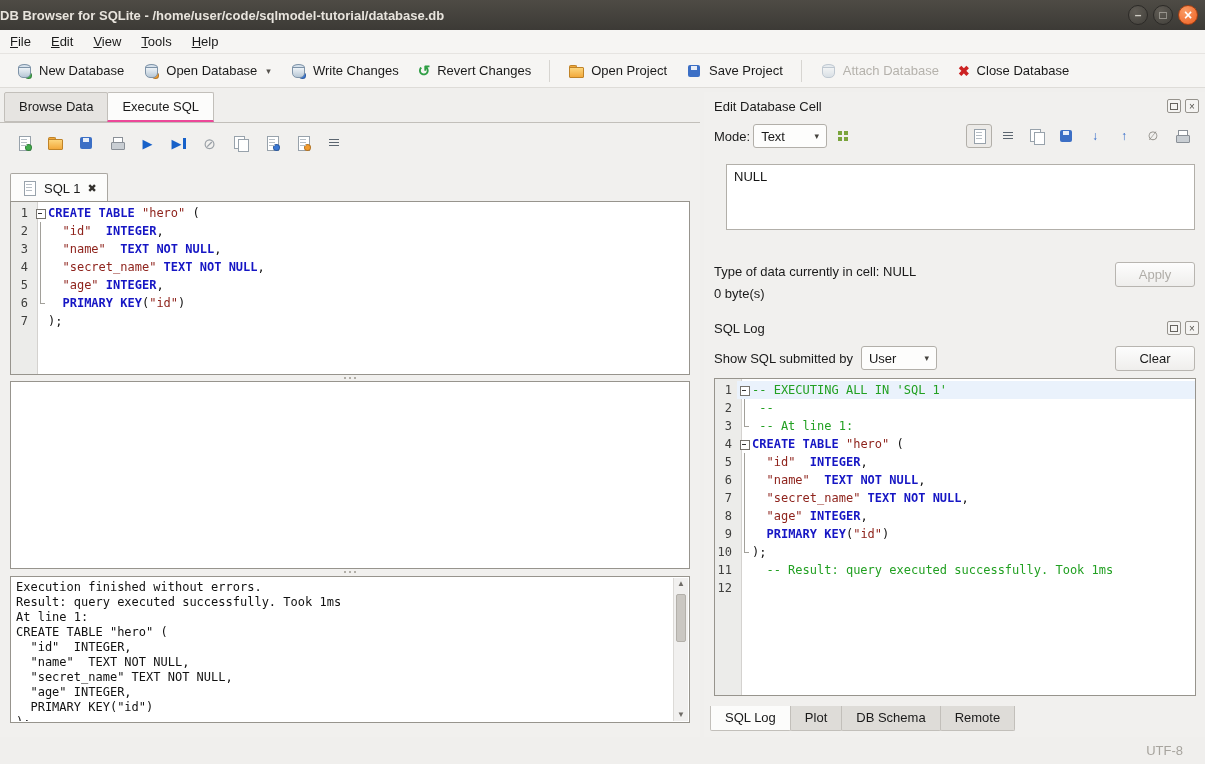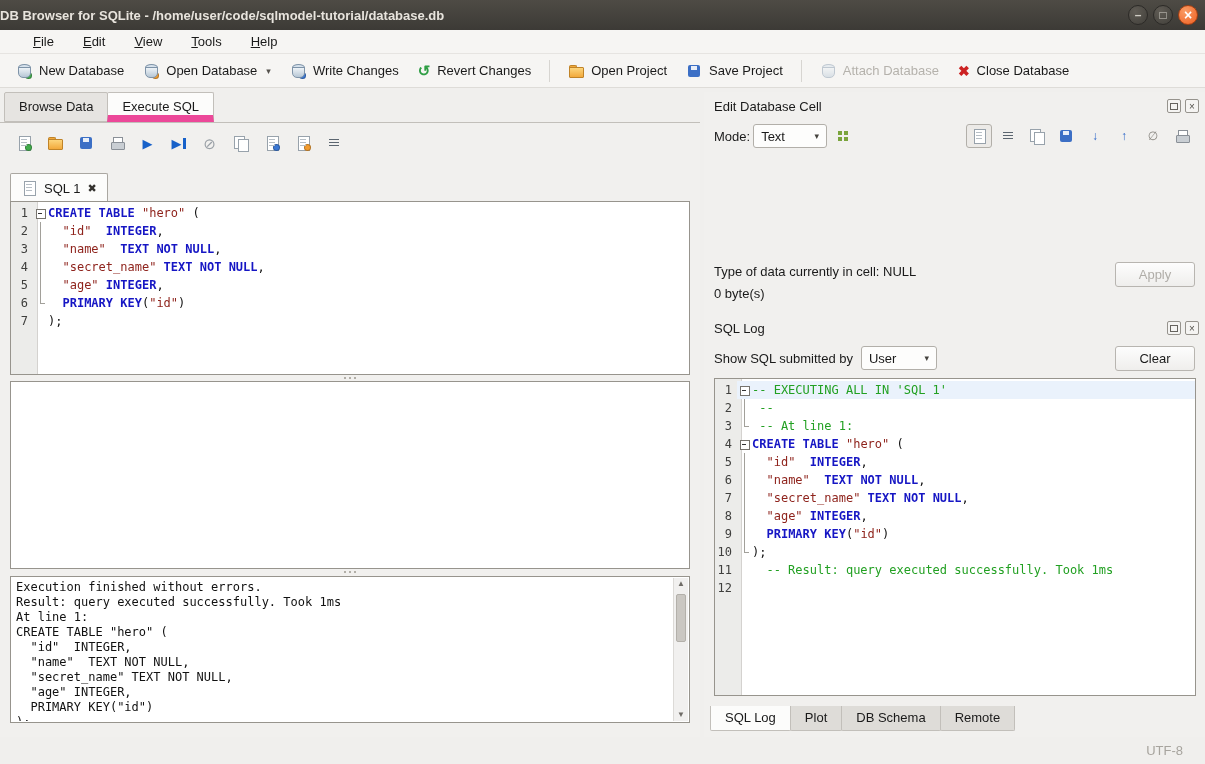--- a/index.html
+++ b/index.html
@@ -13,21 +13,21 @@
   .titlebar { position:absolute; top:0; left:0; right:0; height:30px;
     background:linear-gradient(#4e4b45,#3c3a36); color:#e8e4dd;
     display:flex; align-items:center; justify-content:flex-start; font-weight:bold; }
   .win-controls { position:absolute; right:7px; top:5px; display:flex; gap:5px; }
   .wc { width:20px; height:20px; border-radius:50%; display:flex; align-items:center; justify-content:center;
     font-size:12px; color:#cfccc4; background:radial-gradient(circle at 35% 30%, #605c55, #413f3a);
     border:1px solid #2c2a27; cursor:default; }
   .wc.close { background:radial-gradient(circle at 35% 30%, #fa9d66, #ee5f21); color:#fff; border-color:#a63f12; font-size:14px; }
   
   .menubar { position:absolute; top:30px; left:0; right:0; height:24px; background:#f6f5f3;
-    display:flex; align-items:center; padding-left:24px; gap:11px; border-bottom:1px solid #e6e4e1; }
+    display:flex; align-items:center; padding-left:1px; gap:2px; border-bottom:1px solid #e6e4e1; }
   .menu-item { display:inline-block; padding:3px 9px; }
   .menu-item::first-letter { text-decoration:underline; }
   
   .toolbar { position:absolute; top:54px; left:0; right:0; height:34px; background:#f6f5f3;
     border-bottom:1px solid #dedcd8; display:flex; align-items:center; padding:0 8px; gap:3px; }
   .tbtn { display:flex; align-items:center; gap:7px; padding:5px 8px; border-radius:3px; }
   .tbtn.disabled { color:#b5b2ac; }
   .tbtn.disabled .icon { opacity:.45; }
   .tsep { width:1px; height:22px; background:#d7d5d1; margin:0 7px; }
   .caret { font-size:9px; color:#55524d; margin-left:2px; }
@@ -61,21 +61,21 @@
   .g-stop { color:#9aa0a6; font-size:15px; }
   .g-revert { color:#2f9e44; font-size:15px; font-weight:bold; }
   .g-closedb { color:#cc2222; font-size:14px; font-weight:bold; }
   .g-arrow { color:#2c66c9; font-weight:bold; font-size:12px; }
   .g-null { color:#8a8781; font-size:12px; }
   .playbar { display:inline-block; width:3px; height:11px; background:#1761c9; margin-left:1px; }
   
   .main-tabs { position:absolute; top:92px; left:4px; display:flex; z-index:3; }
   .mtab { height:30px; line-height:28px; padding:0 14px; background:#e6e4e1;
     border:1px solid #c2bfba; margin-right:-1px; border-radius:2px 2px 0 0; }
-  .mtab.active { background:#fcfcfb; border-bottom:7px solid #ec4899; z-index:4; }
+  .mtab.active { background:#fcfcfb; border-bottom:2px solid #ec4899; z-index:4; }
   
   .left-region { position:absolute; top:122px; left:0; width:700px; bottom:27px;
     border-top:1px solid #c2bfba; background:#f1f0ee; z-index:2; }
   .sql-toolbar { position:absolute; top:6px; left:10px; height:28px; display:flex; align-items:center; gap:4px; }
   .ibtn { width:27px; height:24px; display:flex; align-items:center; justify-content:center; border-radius:3px; }
   .sqltab-bar { position:absolute; top:50px; left:10px; display:flex; }
   .sqltab { display:flex; align-items:center; gap:7px; height:29px; padding:0 10px;
     background:#fcfcfb; border:1px solid #aaa7a1; border-bottom:none; border-radius:2px 2px 0 0; }
   .tab-close { font-size:11px; color:#33312e; }
   
@@ -389,20 +389,23 @@
         <span class="glyph g-arrow">↑</span>
       </span>
     <span class="mini-btn">
         <span class="glyph g-null">∅</span>
       </span>
     <span class="mini-btn">
         <span class="icon i-printer"></span>
       </span>
   </div>
 
+  <div class="cell-box">
+    <span>NULL</span>
+  </div>
 
   <div class="type-line">Type of data currently in cell: NULL</div>
   <div class="byte-line">0 byte(s)</div>
   <div class="btn apply-btn">Apply</div>
 
   <div class="dock-head head-log">
     <span>SQL Log</span>
     <span class="spacer"></span>
     <span class="dock-ico ico-float"></span>
     <span class="dock-ico">×</span>

